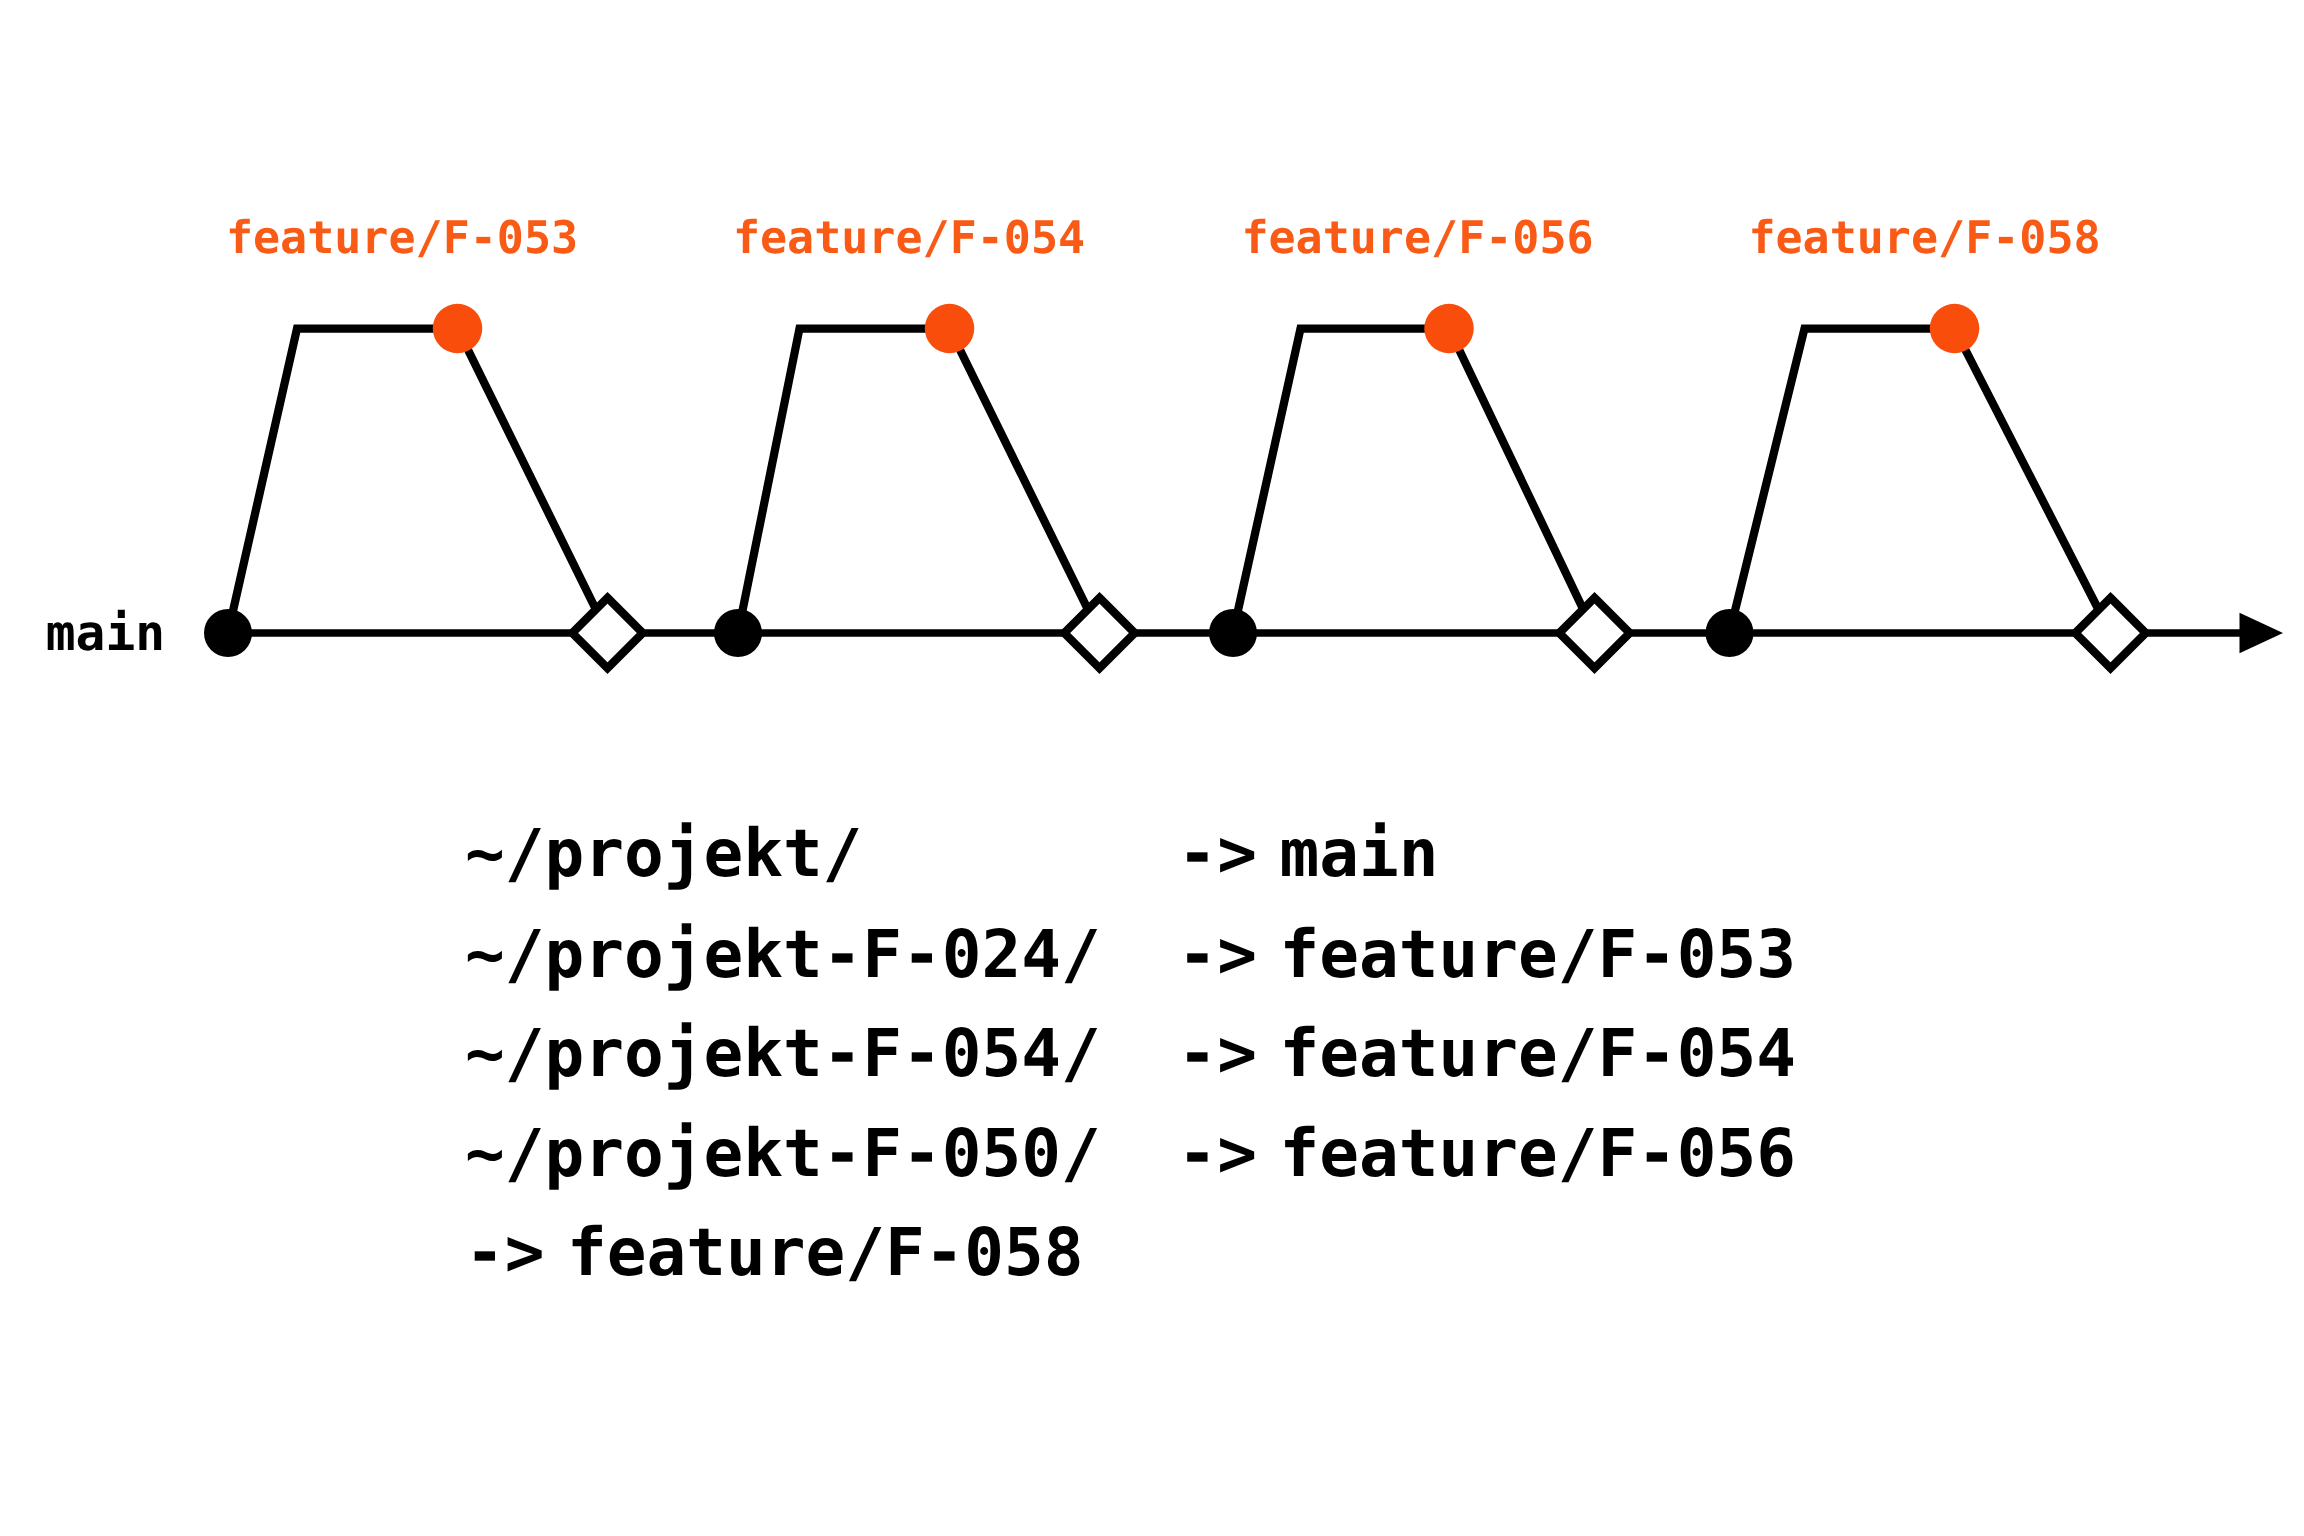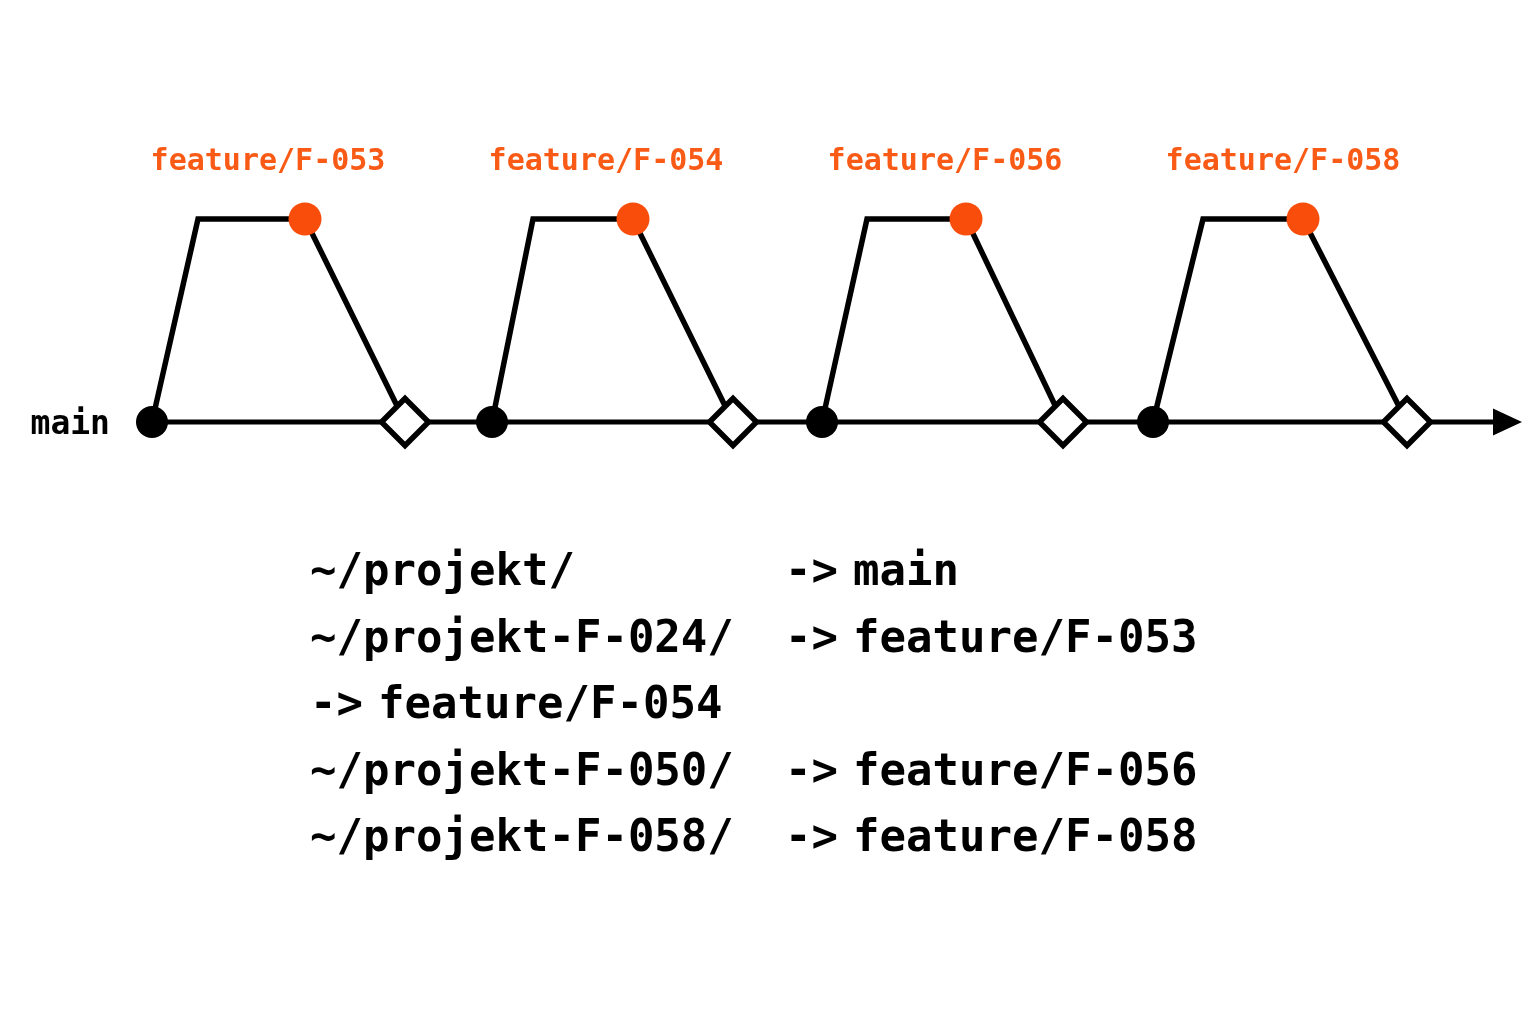--- a/index.html
+++ b/index.html
@@ -88,17 +88,17 @@
       <text class="branch-label" x="945" y="159" fill="#F95B17" text-anchor="middle" dominant-baseline="central">feature/F-056</text>
       <path class="merge-diamond" d="M 1407 398.5 L 1430.5 422 L 1407 445.5 L 1383.5 422 Z"></path>
       <circle cx="1153" cy="422" r="16" fill="#000000"></circle>
       <circle cx="1303" cy="219" r="16.5" fill="#F94D0C"></circle>
       <text class="branch-label" x="1283" y="159" fill="#F95B17" text-anchor="middle" dominant-baseline="central">feature/F-058</text>
       <text class="main-label" x="110" y="422" text-anchor="end" dominant-baseline="central">main</text>
     </svg>
   <div class="mapping">
       <div class="map-row"><span class="map-path">~/projekt/</span><span class="map-arrow">-&gt;</span><span class="map-branch">main</span></div>
       <div class="map-row"><span class="map-path">~/projekt-F-024/</span><span class="map-arrow">-&gt;</span><span class="map-branch">feature/F-053</span></div>
-      <div class="map-row"><span class="map-arrow">-&gt;</span><span class="map-branch">feature/F-054</span></div>
+      <div class="map-row"><span class="map-path">~/projekt-F-054/</span><span class="map-arrow">-&gt;</span><span class="map-branch">feature/F-054</span></div>
       <div class="map-row"><span class="map-path">~/projekt-F-050/</span><span class="map-arrow">-&gt;</span><span class="map-branch">feature/F-056</span></div>
-      <div class="map-row"><span class="map-path">~/projekt-F-058/</span><span class="map-arrow">-&gt;</span><span class="map-branch">feature/F-058</span></div>
+      <div class="map-row"><span class="map-arrow">-&gt;</span><span class="map-branch">feature/F-058</span></div>
     </div>
 </div>
 
 </body></html>

